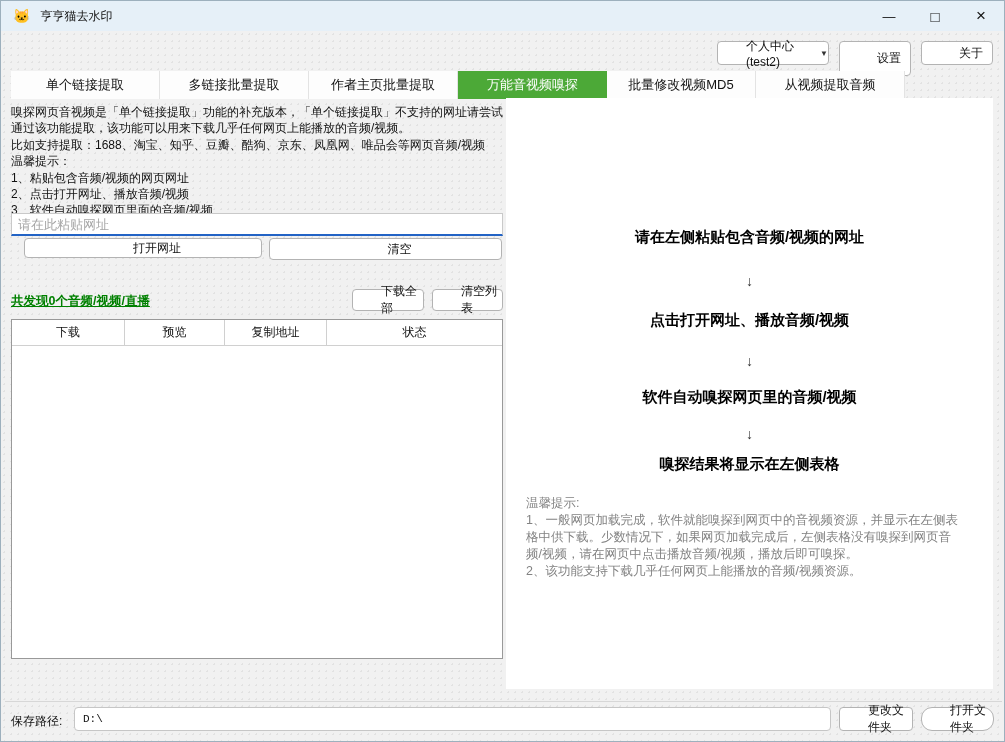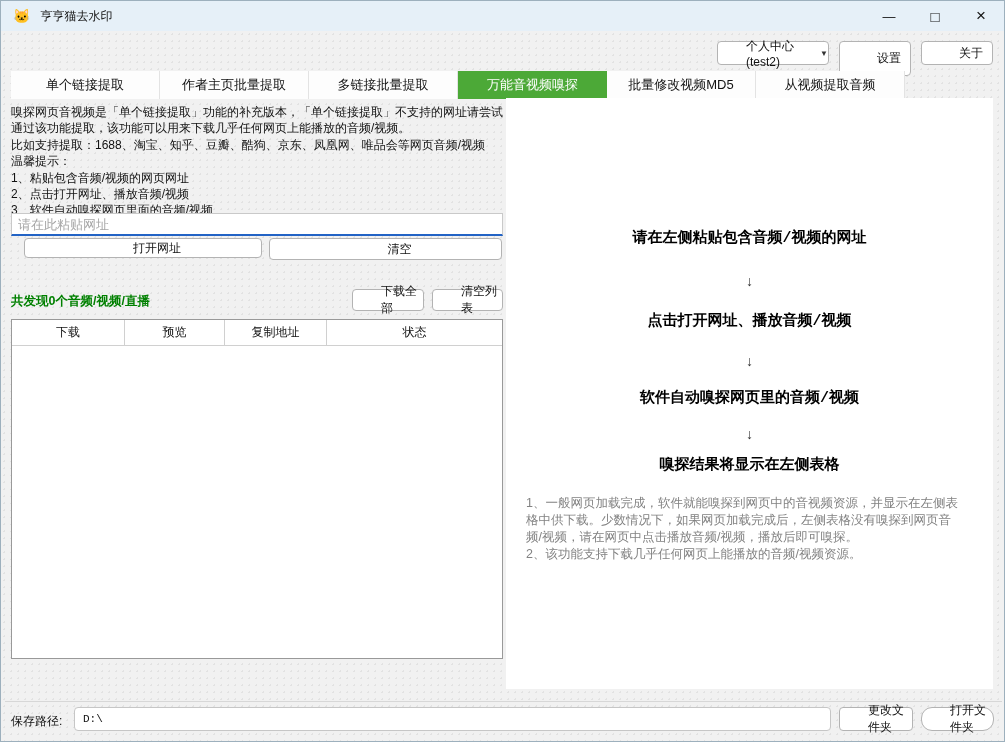--- a/index.html
+++ b/index.html
@@ -55,37 +55,37 @@
   .url-input {
     position:absolute; top:212px; left:10px; width:492px; height:23px;
     border:1px solid #c9c9c9; border-bottom:2px solid #2263c5;
     background:#fff; font-size:13px; padding:0 6px; color:#333; outline:none;
     font-family:"Liberation Sans", sans-serif;
   }
   .url-input::placeholder { color:#a6a6a6; }
   .open-url-btn { position:absolute; top:237px; left:23px;  width:238px; height:20px; }
   .clear-btn    { position:absolute; top:237px; left:268px; width:233px; height:22px; }
   .status-text  { position:absolute; top:292px; left:10px; font-size:12.5px; font-weight:bold;
-                  color:#008000; }
+                  color:#008000;text-decoration:underline; }
   .dl-all-btn   { position:absolute; top:288px; left:351px; width:72px; height:22px; }
   .clr-list-btn { position:absolute; top:288px; left:431px; width:71px; height:22px; }
   
   .table {
     position:absolute; top:318px; left:10px; width:492px; height:340px;
     background:#fff; border:1px solid #999;
   }
   .thead { display:flex; height:26px; border-bottom:1px solid #d0d0d0; }
   .th { display:flex; align-items:center; justify-content:center; font-size:12px; color:#111;
         border-right:1px solid #d0d0d0; }
   .th:nth-child(1){ width:113px; } .th:nth-child(2){ width:100px; }
   .th:nth-child(3){ width:102px; } .th:nth-child(4){ flex:1; border-right:none; }
   
   .right-panel { position:absolute; top:97px; left:505px; width:487px; height:591px; background:#fff; }
   .step { position:absolute; width:100%; text-align:center; font-size:15px; font-weight:bold;
-          color:#000; font-family:Liberation Mono, monospace; }
+          color:#000; font-family:Liberation Sans, sans-serif; }
   .arrow { position:absolute; width:100%; text-align:center; font-size:14px; color:#333; }
   .step1{top:130px;} .arr1{top:175px;} .step2{top:213px;} .arr2{top:255px;}
   .step3{top:290px;} .arr3{top:328px;} .step4{top:357px;}
   .tips { position:absolute; top:397px; left:20px; width:440px; font-size:12.5px;
           line-height:17px; color:#828282; }
   
   .bottom-divider { position:absolute; top:700px; left:4px; width:997px; height:1px; background:#d7d7d7; }
   .save-label { position:absolute; top:712px; left:10px; font-size:12px; color:#111; }
   .path-input {
     position:absolute; top:706px; left:73px; width:757px; height:24px;
@@ -113,22 +113,22 @@
 
 <div class="btn account-dd">
   <span>个人中心(test2)</span>
   <span class="dd-arrow">▼</span>
 </div>
 <div class="btn settings-btn">设置</div>
 <div class="btn about-btn">关于</div>
 
 <div class="tabbar">
   <div class="tab">单个链接提取</div>
+  <div class="tab">多链接批量提取</div>
   <div class="tab">作者主页批量提取</div>
-  <div class="tab">多链接批量提取</div>
   <div class="tab active">万能音视频嗅探</div>
   <div class="tab">批量修改视频MD5</div>
   <div class="tab">从视频提取音频</div>
 </div>
 
 <div class="desc">
   <div>嗅探网页音视频是「单个链接提取」功能的补充版本，「单个链接提取」不支持的网址请尝试通过该功能提取，该功能可以用来下载几乎任何网页上能播放的音频/视频。</div>
   <div>比如支持提取：1688、淘宝、知乎、豆瓣、酷狗、京东、凤凰网、唯品会等网页音频/视频</div>
   <div>温馨提示：</div>
   <div>1、粘贴包含音频/视频的网页网址</div>
@@ -157,20 +157,21 @@
 
 <div class="right-panel">
   <div class="step step1">请在左侧粘贴包含音频/视频的网址</div>
   <div class="arrow arr1">↓</div>
   <div class="step step2">点击打开网址、播放音频/视频</div>
   <div class="arrow arr2">↓</div>
   <div class="step step3">软件自动嗅探网页里的音频/视频</div>
   <div class="arrow arr3">↓</div>
   <div class="step step4">嗅探结果将显示在左侧表格</div>
   <div class="tips">
+    <div>温馨提示:</div>
     <div>1、一般网页加载完成，软件就能嗅探到网页中的音视频资源，并显示在左侧表格中供下载。少数情况下，如果网页加载完成后，左侧表格没有嗅探到网页音频/视频，请在网页中点击播放音频/视频，播放后即可嗅探。</div>
     <div>2、该功能支持下载几乎任何网页上能播放的音频/视频资源。</div>
   </div>
 </div>
 
 <div class="bottom-divider"></div>
 <span class="save-label">保存路径:</span>
 <input class="path-input" type="text" value="D:\" style="">
 <div class="btn chg-folder-btn">更改文件夹</div>
 <div class="btn open-folder-btn">打开文件夹</div>

